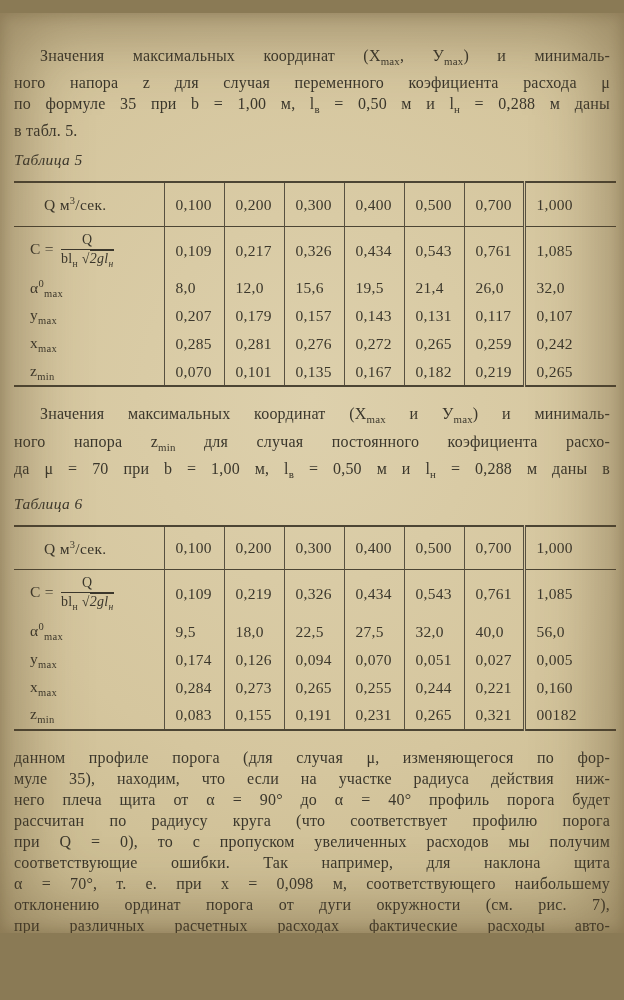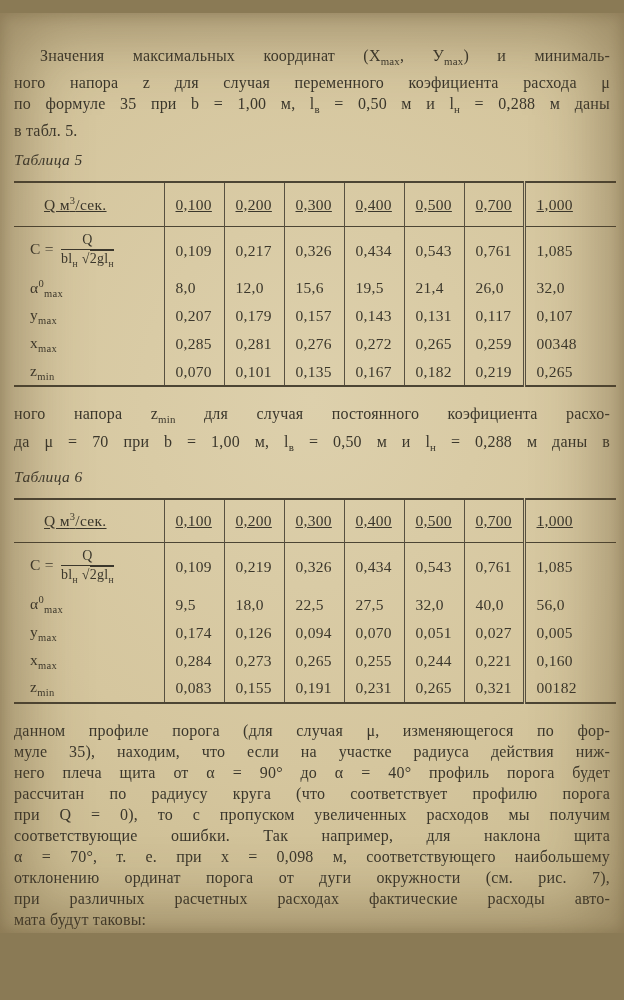--- a/index.html
+++ b/index.html
@@ -43,21 +43,21 @@
     border-bottom: 2px solid #4c4534;
   }
   .dtable th, .dtable td {
     font-weight: normal;
     font-size: 15.5px;
     padding: 2px 2px 2px 11px;
     text-align: left;
     vertical-align: middle;
     letter-spacing: 0.3px;
   }
-  .dtable thead tr { height: 44px; border-bottom: 1px solid #4c4534; text-decoration: underline; }
+  .dtable thead tr { height: 44px; border-bottom: 1px solid #4c4534; }
   .dtable tbody tr { height: 28px; }
   .dtable tbody tr.crow { height: 48px; }
   .dtable .vcell { border-left: 1px solid #575040; }
   .dtable .vcell.dbl { border-left: 3px double #575040; }
   .dtable .lbl { padding-left: 16px; }
   .dtable thead .lbl { padding-left: 30px; }
 
   sub { font-size: 68%; }
   sup { font-size: 68%; }
 
@@ -65,21 +65,21 @@
     display: inline-flex;
     flex-direction: column;
     text-align: center;
     vertical-align: middle;
     font-size: 14px;
     line-height: 1.15;
     margin-left: 3px;
   }
   .fnum { border-bottom: 1px solid #3b372c; padding: 0 14px 1px 14px; }
   .fden { padding-top: 1px; white-space: nowrap; }
-  .ovl { border-top: 1px solid #3b372c; }
+  .ovl { border-top: 1px solid #3b372c; font-style: italic; }
 
   .pagenum {
     margin-top: 2px;
     padding-right: 38px;
     text-align: right;
     font-size: 16.5px;
   }
 </style>
 </head>
 <body>
@@ -155,37 +155,38 @@
               <td class="vcell dbl">0,107</td>
             </tr>
             <tr>
               <td class="lbl">x<sub>max</sub></td>
               <td class="vcell">0,285</td>
               <td class="vcell">0,281</td>
               <td class="vcell">0,276</td>
               <td class="vcell">0,272</td>
               <td class="vcell">0,265</td>
               <td class="vcell">0,259</td>
-              <td class="vcell dbl">00348</td>
+              <td class="vcell dbl">0,242</td>
             </tr>
             <tr>
               <td class="lbl">z<sub>min</sub></td>
               <td class="vcell">0,070</td>
               <td class="vcell">0,101</td>
               <td class="vcell">0,135</td>
               <td class="vcell">0,167</td>
               <td class="vcell">0,182</td>
               <td class="vcell">0,219</td>
               <td class="vcell dbl">0,265</td>
             </tr>
           </tbody>
         </table>
       </div>
 
     <div class="para mt">
+        <div class="line first">Значения максимальных координат (X<sub>max</sub> и У<sub>max</sub>) и минималь-</div>
         <div class="line">ного напора z<sub>min</sub> для случая постоянного коэфициента расхо-</div>
         <div class="line">да μ = 70 при b = 1,00 м, l<sub>в</sub> = 0,50 м и l<sub>н</sub> = 0,288 м даны в</div>
       </div>
 
     <div class="caption">Таблица 6</div>
 
     <div class="tablewrap">
         <table class="dtable">
           <colgroup>
             <col style="width: 150px;">

